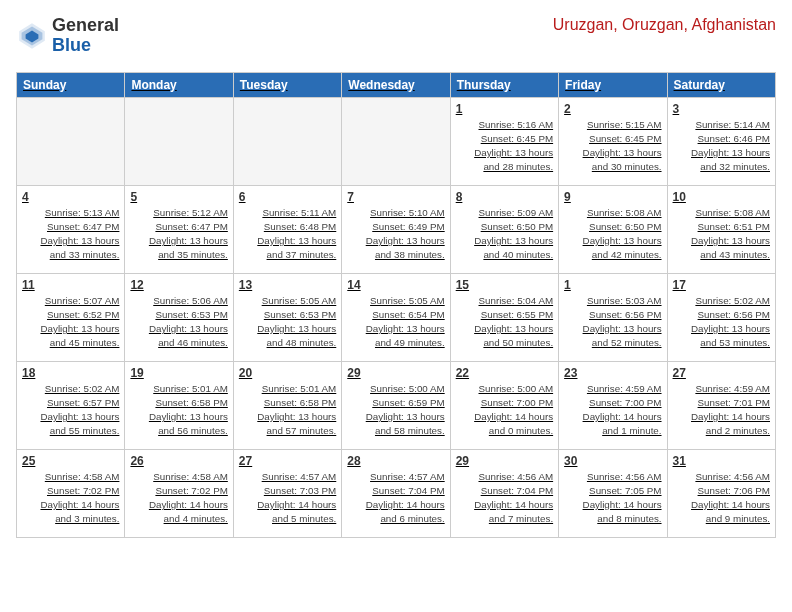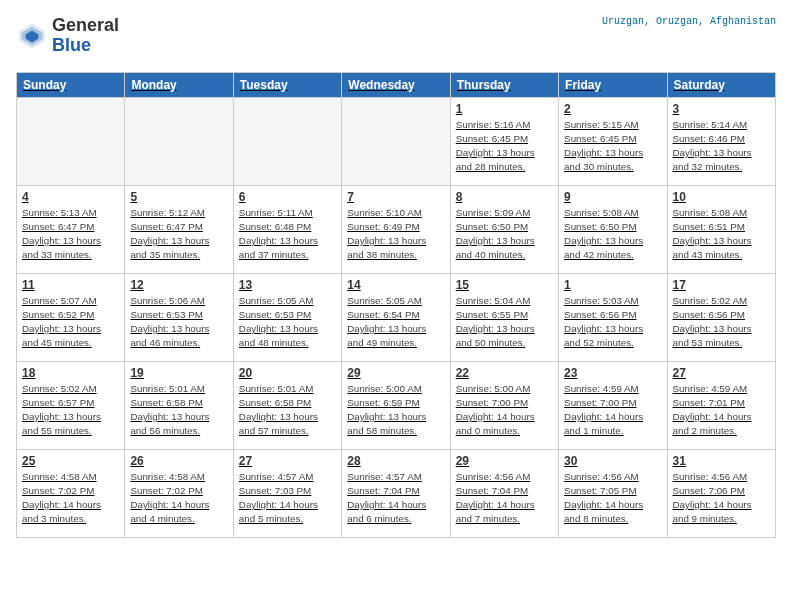--- a/index.html
+++ b/index.html
@@ -32,23 +32,22 @@
       width: 32px;
       height: 32px;
     }
     .title-block { text-align: right; }
     .month-title {
       font-size: 36px;
       font-weight: bold;
       color: #333;
     }
     .subtitle {
-      font-size: 10px;
-      color: #0369a1;
-      font-family: Liberation Mono, monospace;
+      font-size: 16px;
+      color: #b91c1c;
     }
     table {
       width: 100%;
       border-collapse: collapse;
       font-size: 10.5px;
       text-decoration: underline;
     }
     .day-header {
       background: #2a6db5;
       color: #fff;
@@ -72,20 +71,21 @@
     .cell-date {
       font-weight: bold;
       font-size: 12px;
       color: #333;
       margin-bottom: 2px;
     }
     .cell-info {
       color: #444;
       font-size: 9.8px;
       line-height: 1.45;
+      text-align: right;
     }
     tr:nth-child(even) .calendar-cell:not(.empty) {
       background: #fff;
     }
     .row-shade .calendar-cell:not(.empty) {
       background: #f0f4fa;
     }
   </style>
 </head>
 <body>

